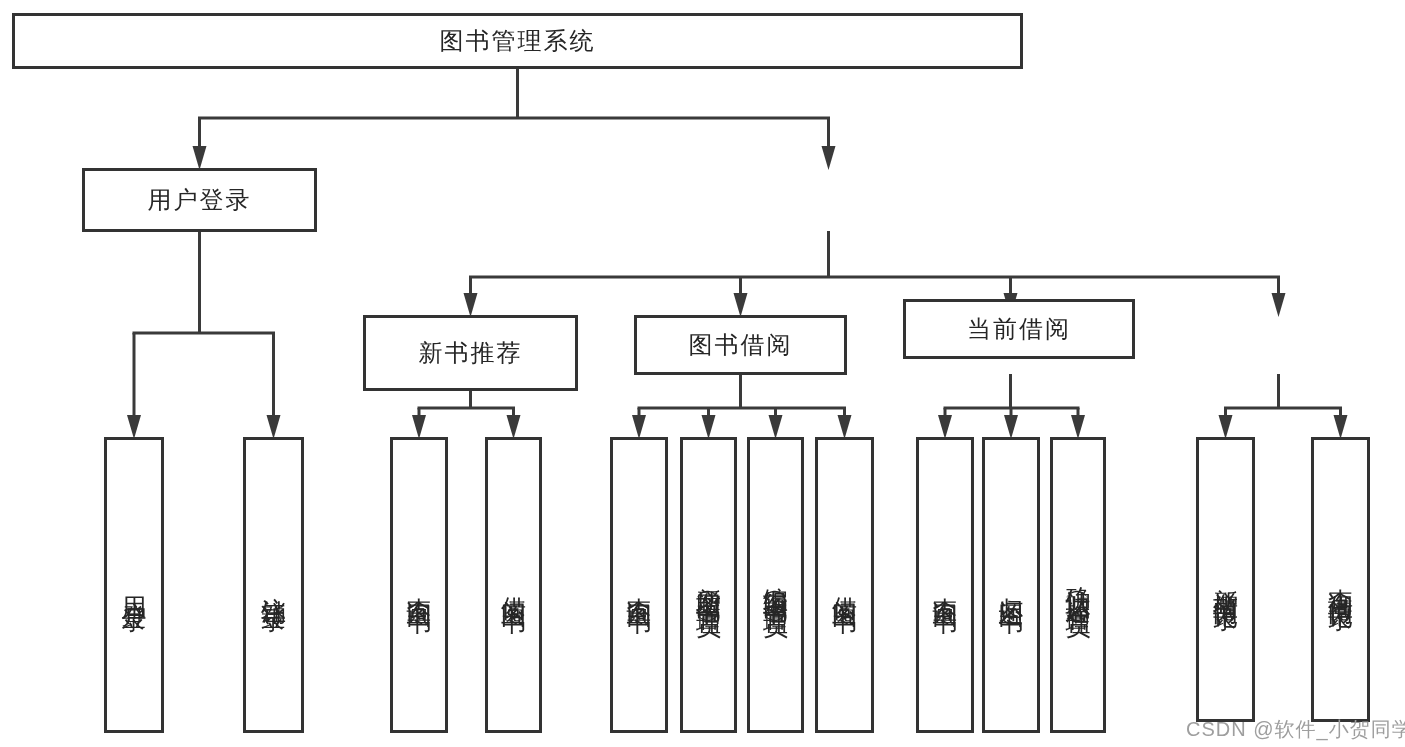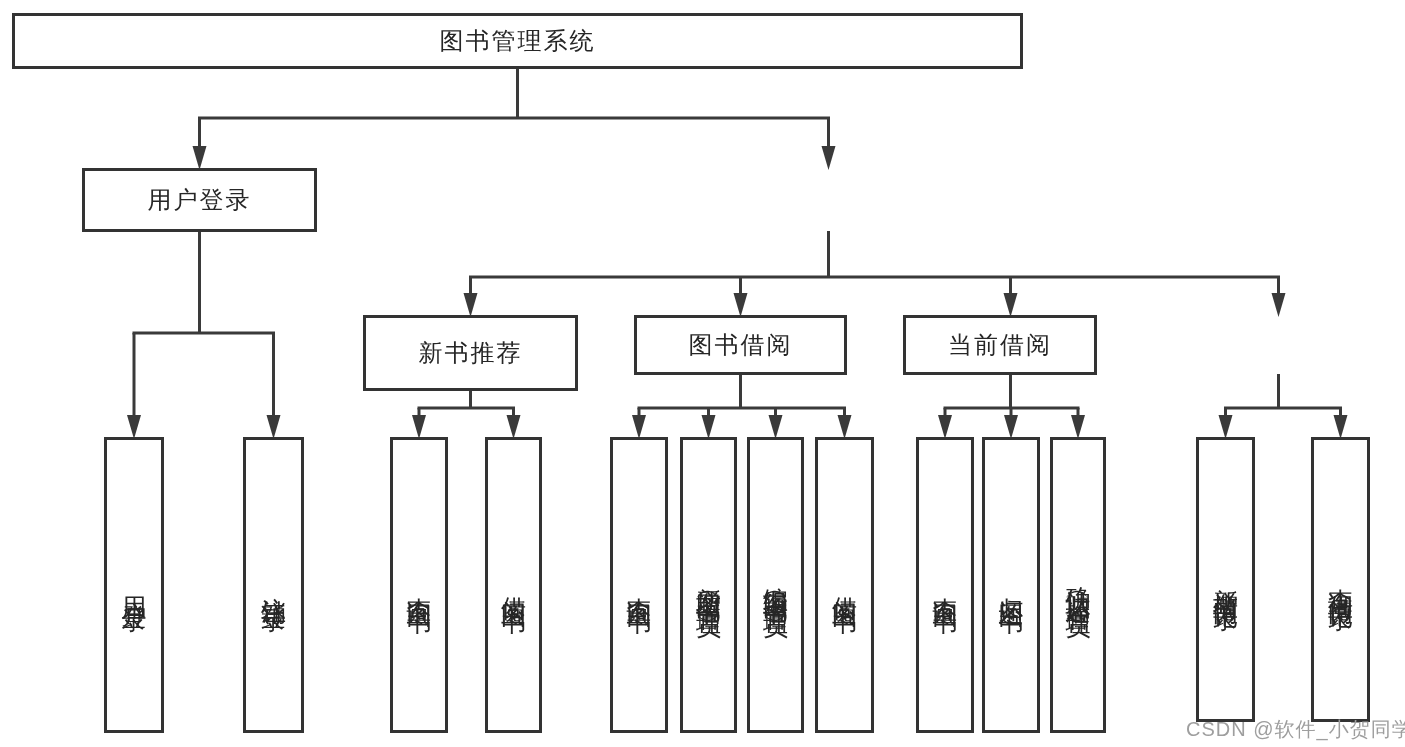--- a/index.html
+++ b/index.html
@@ -88,21 +88,21 @@
   <div class="node h" id="user_login" style="left:82px;top:168px;width:235px;height:64px">
     <span class="label">用户登录</span>
   </div>
 
   <div class="node h" id="new_book_rec" style="left:363px;top:315px;width:215px;height:76px">
     <span class="label">新书推荐</span>
   </div>
   <div class="node h" id="book_borrow" style="left:634px;top:315px;width:213px;height:60px">
     <span class="label">图书借阅</span>
   </div>
-  <div class="node h" id="current_borrow" style="left:903px;top:315px;width:194px;height:60px">
+  <div class="node h" id="current_borrow" style="left:903px;top:299px;width:232px;height:60px">
     <span class="label">当前借阅</span>
   </div>
 
   <div class="node v" id="v_user_login" style="left:104px;top:437px;width:60px;height:296px">
     <span class="label">用户登录</span>
   </div>
   <div class="node v" id="v_logout" style="left:243px;top:437px;width:61px;height:296px">
     <span class="label">注销登录</span>
   </div>
 

